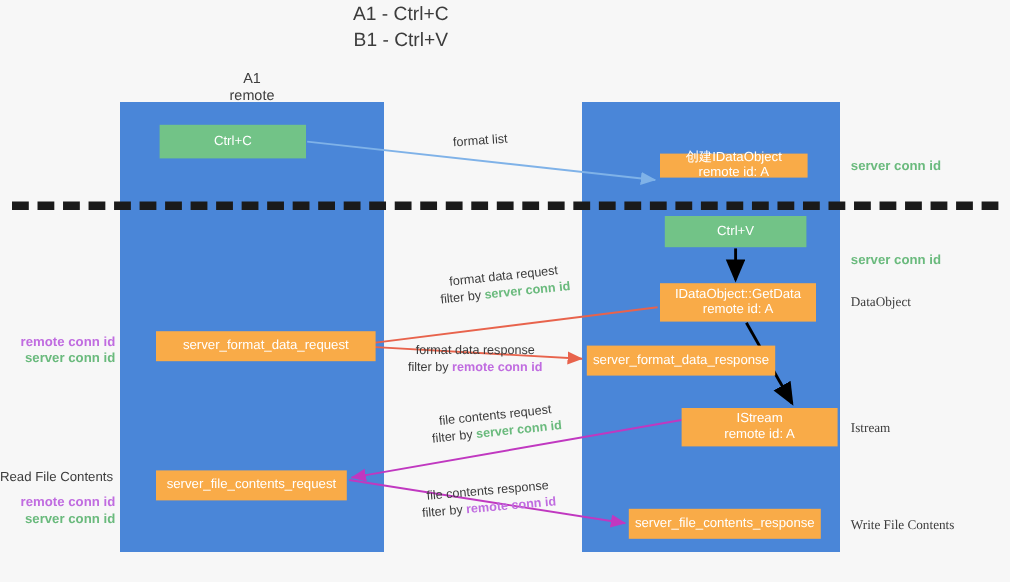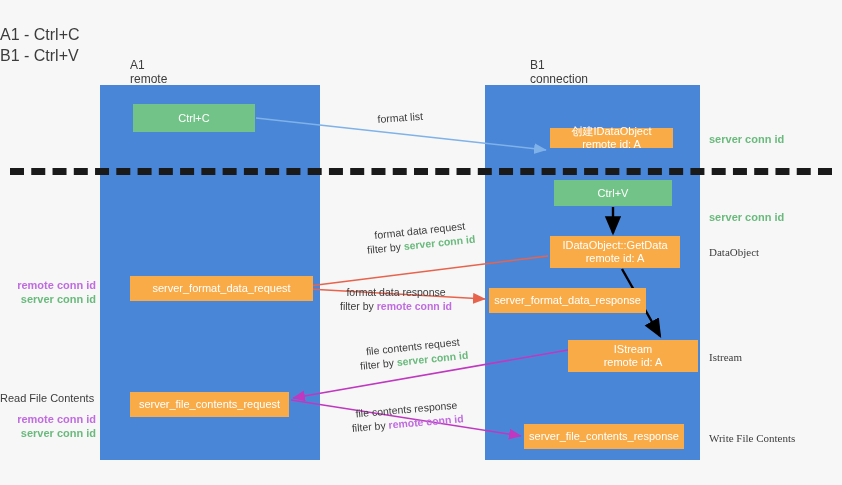--- a/index.html
+++ b/index.html
@@ -8,27 +8,27 @@
     background:#f7f7f7;
     font-family:"Liberation Sans","DejaVu Sans",sans-serif;
     color:#3c3c3c;
   }
   .stage{position:absolute;inset:0;}
   svg.layer{position:absolute;left:0;top:0;width:842px;height:485px;overflow:visible;}
   .abs{position:absolute;}
 
   
   #title{
-    left:0;top:24px;width:668px;
+    left:0;top:2px;width:668px;text-align:center;
     font-size:16px;line-height:21px;color:#3c3c3c;
   }
 
   
   .col-head{
-    text-align:left;font-size:12px;line-height:14px;color:#3c3c3c;
+    text-align:center;font-size:12px;line-height:14px;color:#3c3c3c;
   }
   #head-a1{left:130px;top:58px;width:160px;}
   #head-b1{left:530px;top:58px;width:160px;}
 
   
   .lane{background:#4a86d8;}
   #lane-a1{left:100px;top:85px;width:220px;height:375px;}
   #lane-b1{left:485px;top:85px;width:215px;height:375px;}
 
   
@@ -97,24 +97,20 @@
 
   <div class="abs" id="title">
     <div>A1 - Ctrl+C</div>
     <div>B1 - Ctrl+V</div>
   </div>
 
   <div class="abs col-head" id="head-a1">
     <div>A1</div>
     <div>remote</div>
   </div>
-  <div class="abs col-head" id="head-b1">
-    <div>B1</div>
-    <div>connection</div>
-  </div>
 
   <div class="abs lane" id="lane-a1"></div>
   <div class="abs lane" id="lane-b1"></div>
 
   <svg class="layer">
     <defs>
       <marker id="ah-blue" markerWidth="9" markerHeight="9" refX="7.5" refY="3.4" orient="auto">
         <path d="M0,0 L8,3.4 L0,6.8 z" fill="#7fb2e8"></path>
       </marker>
       <marker id="ah-red" markerWidth="9" markerHeight="9" refX="7.5" refY="3.4" orient="auto">

